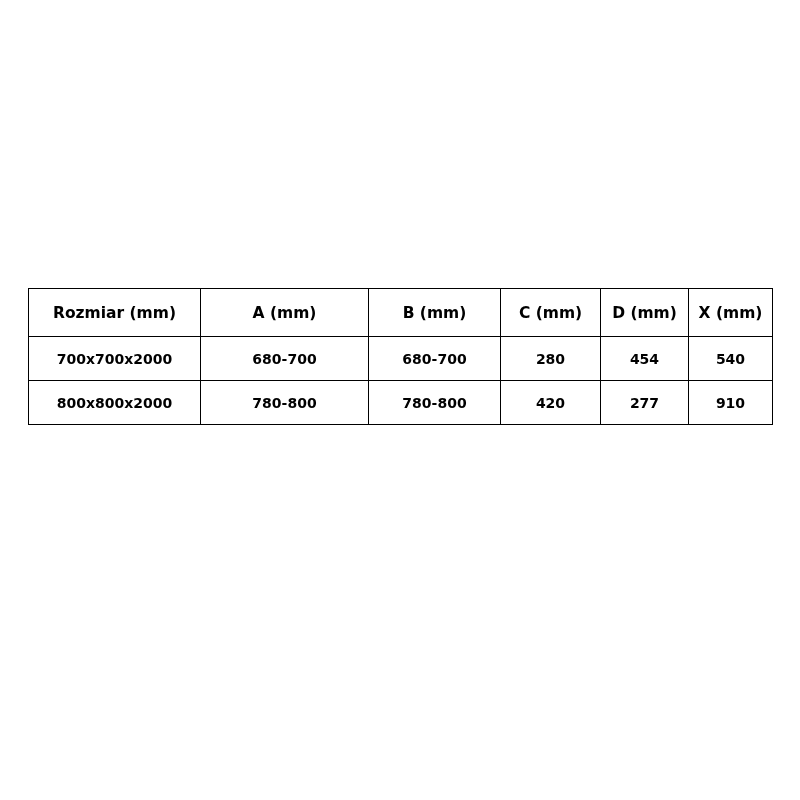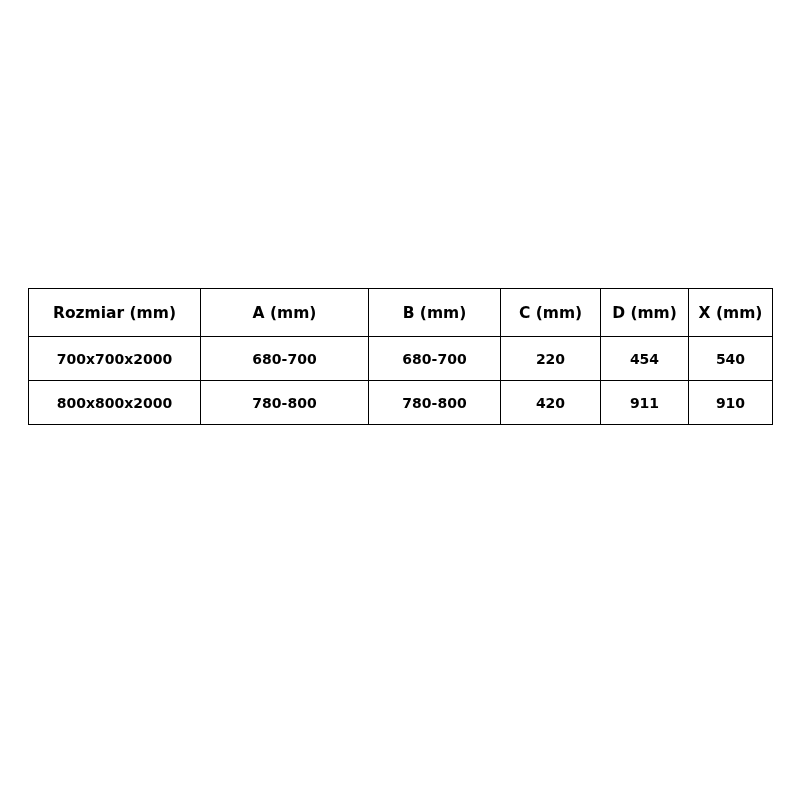--- a/index.html
+++ b/index.html
@@ -74,28 +74,28 @@
           <td>A (mm)</td>
           <td>B (mm)</td>
           <td>C (mm)</td>
           <td>D (mm)</td>
           <td>X (mm)</td>
         </tr>
         <tr>
           <td>700x700x2000</td>
           <td>680-700</td>
           <td>680-700</td>
-          <td>220</td>
+          <td>280</td>
           <td>454</td>
           <td>540</td>
         </tr>
         <tr>
           <td>800x800x2000</td>
           <td>780-800</td>
           <td>780-800</td>
           <td>420</td>
-          <td>911</td>
+          <td>277</td>
           <td>910</td>
         </tr>
       </tbody>
     </table>
   </div>
 </div>
 
 </body></html>

